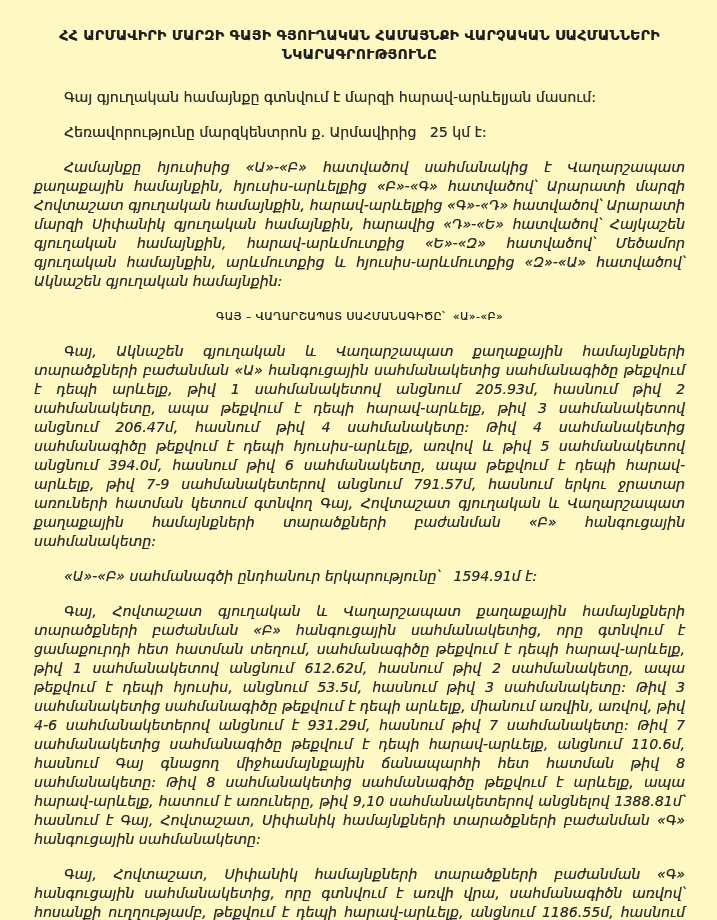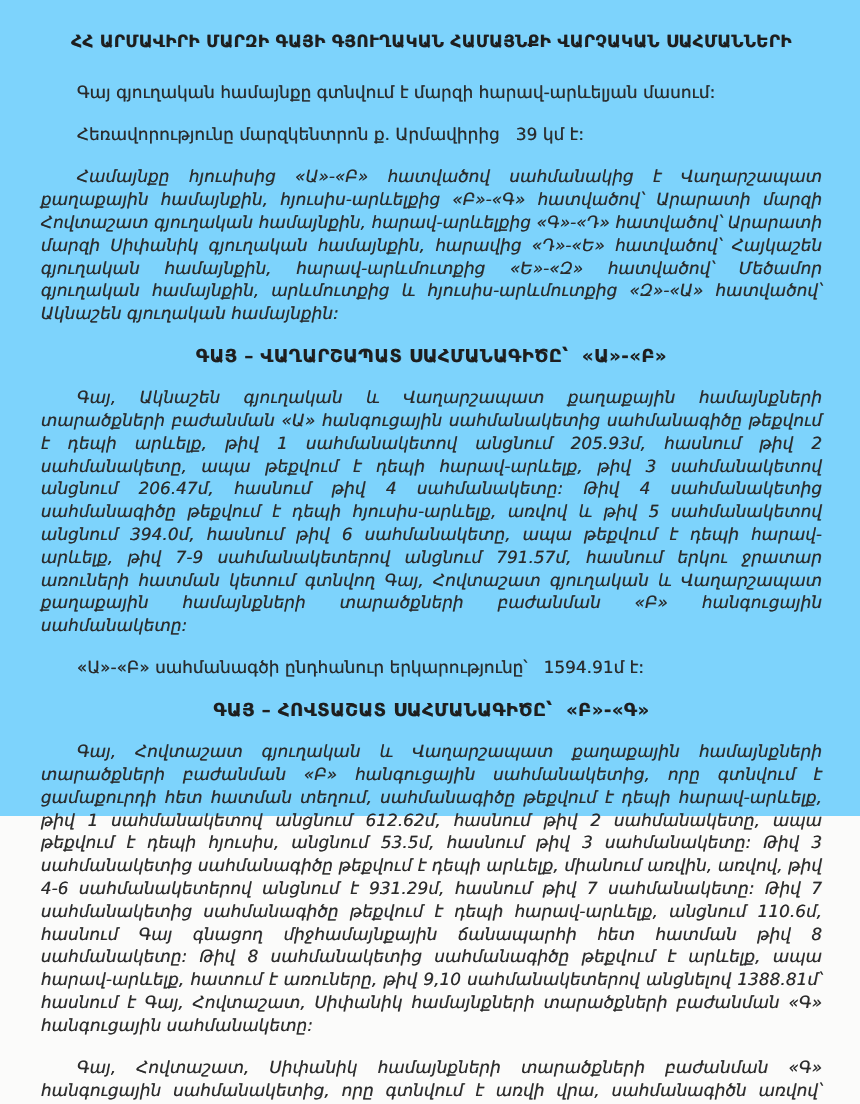--- a/index.html
+++ b/index.html
@@ -9,24 +9,24 @@
   body {
     width: 717px;
     height: 920px;
     background: #fbfbfa;
     overflow: hidden;
     font-family: "DejaVu Sans", sans-serif;
     color: #2a2a2a;
   }
   .page {
     width: 717px;
-    height: 680px;
+    height: 920px;
     box-sizing: border-box;
     padding: 26px 16px 0 18px;
-    background: #7dd3fc;
+    background: #fef9c3;
   }
   
   .ink {
     text-shadow: 0.35px 0 0 rgba(20,20,20,0.55);
   }
   .doc-title {
     text-align: center;
     font-weight: bold;
     font-size: 14px;
     line-height: 19px;
@@ -48,56 +48,57 @@
     text-indent: 30px;
     white-space: pre-wrap;
   }
   .para {
     text-align: justify;
     text-indent: 30px;
     font-style: italic;
   }
   .sec-heading {
     text-align: center;
-    font-weight: bold;
-    font-size: 15px;
+    font-weight: normal;
+    font-size: 11px;
     line-height: 19px;
     letter-spacing: 0.4px;
     color: #1e1e1e;
     margin: 12px 0 13px 0;
     white-space: pre-wrap;
   }
   .total-line {
     text-indent: 30px;
     white-space: pre-wrap;
+    font-style: italic;
   }
 </style>
 </head>
 <body>
 
 <div class="page">
 
   <h1 class="doc-title ink">
     <span class="t-line">ՀՀ ԱՐՄԱՎԻՐԻ ՄԱՐԶԻ ԳԱՅԻ ԳՅՈՒՂԱԿԱՆ ՀԱՄԱՅՆՔԻ ՎԱՐՉԱԿԱՆ ՍԱՀՄԱՆՆԵՐԻ</span>
+    <span class="t-line">ՆԿԱՐԱԳՐՈՒԹՅՈՒՆԸ</span>
   </h1>
 
   <div>
     <p class="doc-line ink">Գայ գյուղական համայնքը գտնվում է մարզի հարավ-արևելյան մասում:</p>
-    <p class="doc-line ink">Հեռավորությունը մարզկենտրոն ք. Արմավիրից   39 կմ է:</p>
+    <p class="doc-line ink">Հեռավորությունը մարզկենտրոն ք. Արմավիրից   25 կմ է:</p>
     <p class="para ink">Համայնքը հյուսիսից «Ա»-«Բ» հատվածով սահմանակից է Վաղարշապատ քաղաքային համայնքին, հյուսիս-արևելքից «Բ»-«Գ» հատվածով՝ Արարատի մարզի Հովտաշատ գյուղական համայնքին, հարավ-արևելքից «Գ»-«Դ» հատվածով՝ Արարատի մարզի Սիփանիկ գյուղական համայնքին, հարավից «Դ»-«Ե» հատվածով՝ Հայկաշեն գյուղական համայնքին, հարավ-արևմուտքից «Ե»-«Զ» հատվածով՝ Մեծամոր գյուղական համայնքին, արևմուտքից և հյուսիս-արևմուտքից «Զ»-«Ա» հատվածով՝ Ակնաշեն գյուղական համայնքին:</p>
   </div>
 
   <div>
     <h2 class="sec-heading ink">ԳԱՅ – ՎԱՂԱՐՇԱՊԱՏ ՍԱՀՄԱՆԱԳԻԾԸ՝  «Ա»-«Բ»</h2>
     <p class="para ink">Գայ, Ակնաշեն գյուղական և Վաղարշապատ քաղաքային համայնքների տարածքների բաժանման «Ա» հանգուցային սահմանակետից սահմանագիծը թեքվում է դեպի արևելք, թիվ 1 սահմանակետով անցնում 205.93մ, հասնում թիվ 2 սահմանակետը, ապա թեքվում է դեպի հարավ-արևելք, թիվ 3 սահմանակետով անցնում 206.47մ, հասնում թիվ 4 սահմանակետը: Թիվ 4 սահմանակետից սահմանագիծը թեքվում է դեպի հյուսիս-արևելք, առվով և թիվ 5 սահմանակետով անցնում 394.0մ, հասնում թիվ 6 սահմանակետը, ապա թեքվում է դեպի հարավ-արևելք, թիվ 7-9 սահմանակետերով անցնում 791.57մ, հասնում երկու ջրատար առուների հատման կետում գտնվող Գայ, Հովտաշատ գյուղական և Վաղարշապատ քաղաքային համայնքների տարածքների բաժանման «Բ» հանգուցային սահմանակետը:</p>
     <p class="total-line ink">«Ա»-«Բ» սահմանագծի ընդհանուր երկարությունը՝   1594.91մ է:</p>
   </div>
 
   <div>
-    <h2 class="sec-heading ink">ԳԱՅ – ՀՈՎՏԱՇԱՏ ՍԱՀՄԱՆԱԳԻԾԸ՝  «Բ»-«Գ»</h2>
     <p class="para ink">Գայ, Հովտաշատ գյուղական և Վաղարշապատ քաղաքային համայնքների տարածքների բաժանման «Բ» հանգուցային սահմանակետից, որը գտնվում է ցամաքուրդի հետ հատման տեղում, սահմանագիծը թեքվում է դեպի հարավ-արևելք, թիվ 1 սահմանակետով անցնում 612.62մ, հասնում թիվ 2 սահմանակետը, ապա թեքվում է դեպի հյուսիս, անցնում 53.5մ, հասնում թիվ 3 սահմանակետը:  Թիվ 3 սահմանակետից սահմանագիծը թեքվում է դեպի արևելք, միանում առվին, առվով, թիվ 4-6 սահմանակետերով անցնում է 931.29մ, հասնում թիվ 7 սահմանակետը: Թիվ 7 սահմանակետից սահմանագիծը թեքվում է դեպի հարավ-արևելք, անցնում 110.6մ, հասնում Գայ գնացող միջհամայնքային ճանապարհի հետ հատման թիվ 8 սահմանակետը: Թիվ 8 սահմանակետից սահմանագիծը թեքվում է արևելք, ապա հարավ-արևելք, հատում է առուները, թիվ 9,10 սահմանակետերով անցնելով 1388.81մ՝ հասնում է Գայ, Հովտաշատ, Սիփանիկ համայնքների տարածքների բաժանման «Գ» հանգուցային սահմանակետը:</p>
   </div>
 
   <div>
     <p class="para ink">Գայ, Հովտաշատ, Սիփանիկ համայնքների տարածքների բաժանման «Գ» հանգուցային սահմանակետից, որը գտնվում է առվի վրա, սահմանագիծն առվով՝ հոսանքի ուղղությամբ, թեքվում է դեպի հարավ-արևելք, անցնում 1186.55մ, հասնում Գայ, Հայկաշեն, Սիփան համայնքների տարածքների բաժանման «Դ» հանգուցային սահմանակետը:</p>
 
   </div>
 
 </div>
 

